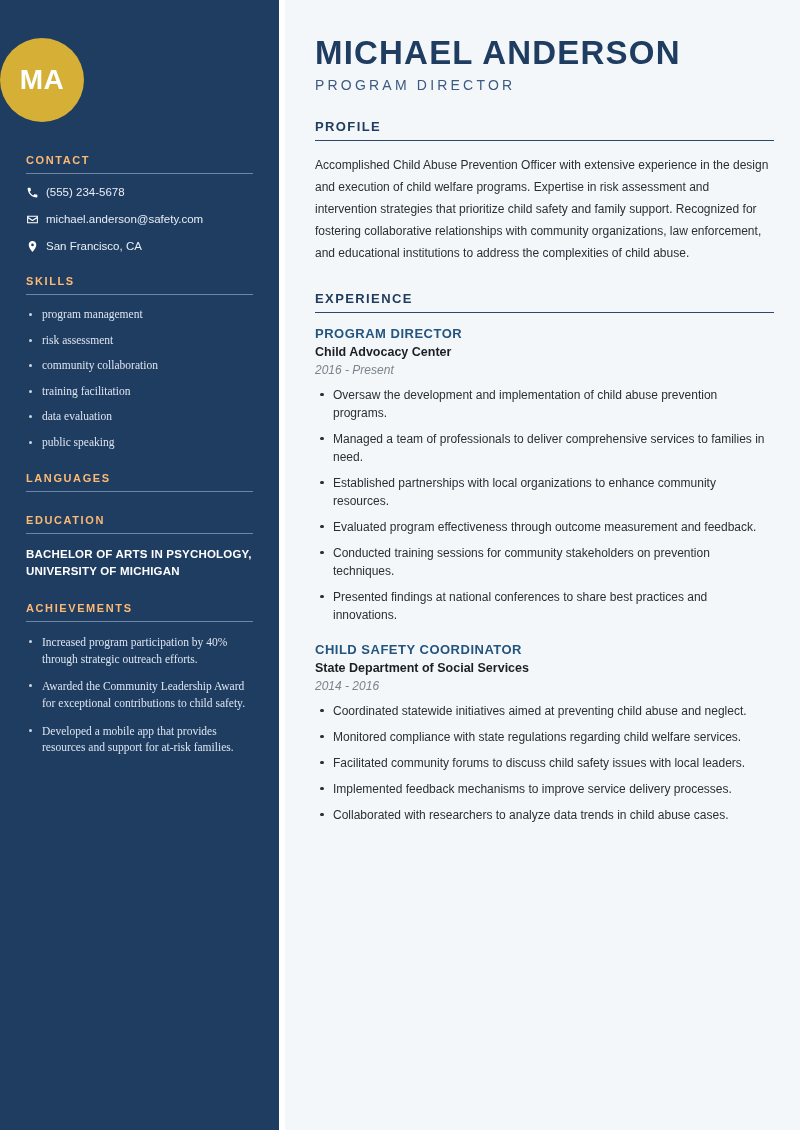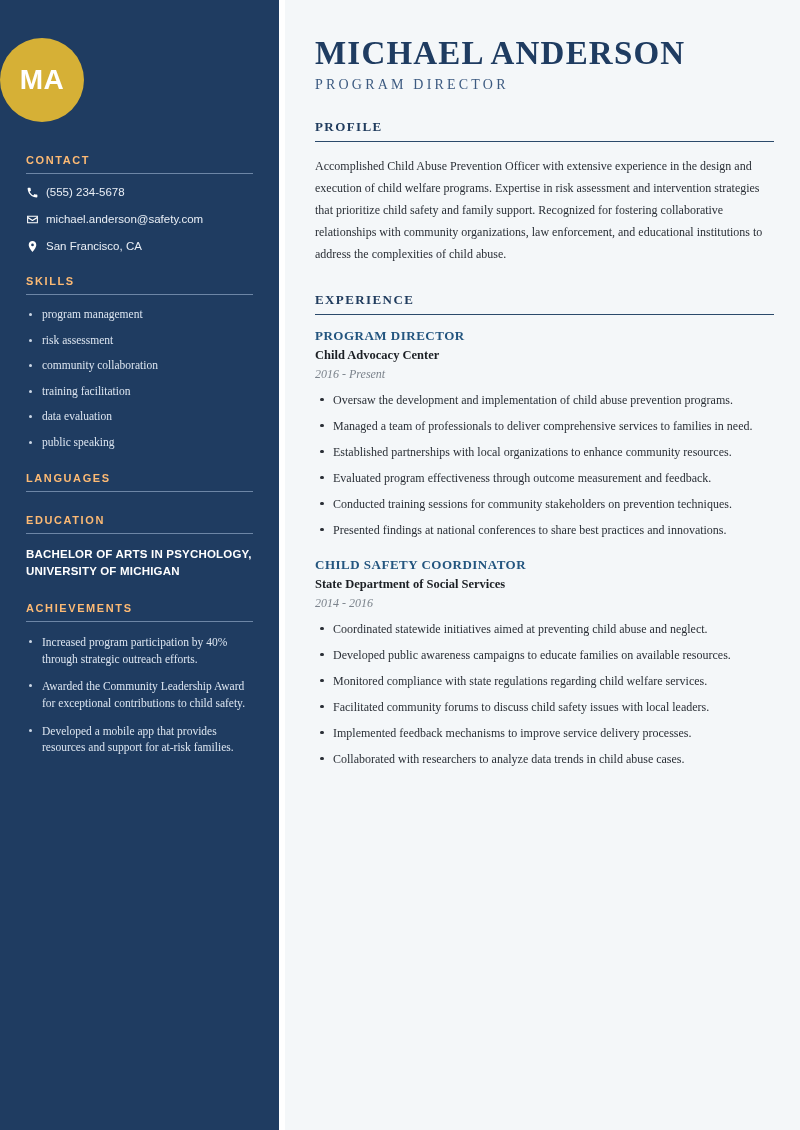--- a/index.html
+++ b/index.html
@@ -124,21 +124,20 @@
     color: #dce5f0;
   }
 
   
   .main {
     flex: 1 1 auto;
     background: #f4f7f9;
     box-sizing: border-box;
     padding: 36px 26px 26px 30px;
     margin-left: 6px;
-    font-family: Liberation Serif, serif;
   }
   .name {
     font-size: 33px;
     font-weight: bold;
     color: #1f3c61;
     letter-spacing: 1.2px;
     margin: 0 0 6px 0;
     line-height: 1.05;
   }
   .job-title-top {
@@ -322,21 +321,20 @@
           <li>Presented findings at national conferences to share best practices and innovations.</li>
         </ul>
       </div>
 
       <div class="exp-block">
         <div class="exp-role">CHILD SAFETY COORDINATOR</div>
         <div class="exp-company">State Department of Social Services</div>
         <div class="exp-dates">2014 - 2016</div>
         <ul class="exp-list">
           <li>Coordinated statewide initiatives aimed at preventing child abuse and neglect.</li>
-          <li>Developed public awareness campaigns to educate families on available resources.</li>
           <li>Monitored compliance with state regulations regarding child welfare services.</li>
           <li>Facilitated community forums to discuss child safety issues with local leaders.</li>
           <li>Implemented feedback mechanisms to improve service delivery processes.</li>
           <li>Collaborated with researchers to analyze data trends in child abuse cases.</li>
         </ul>
       </div>
 
     </section>
 
   </main>

